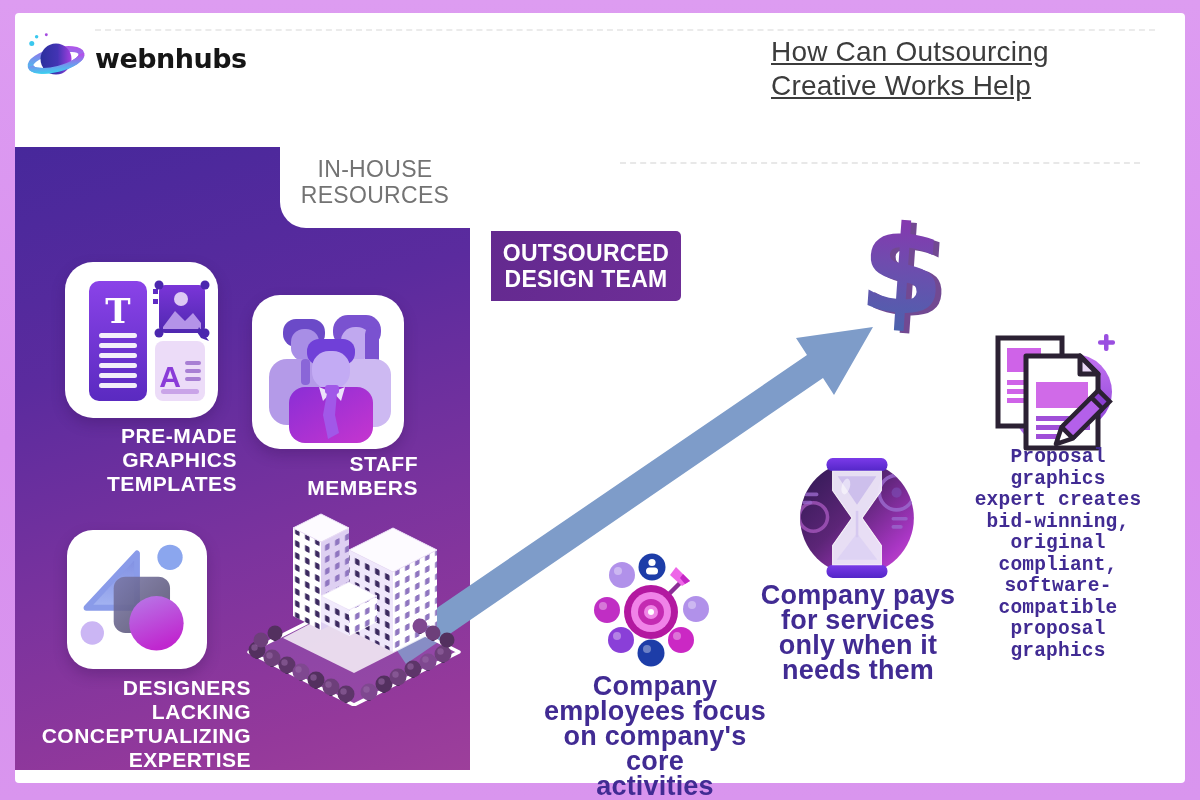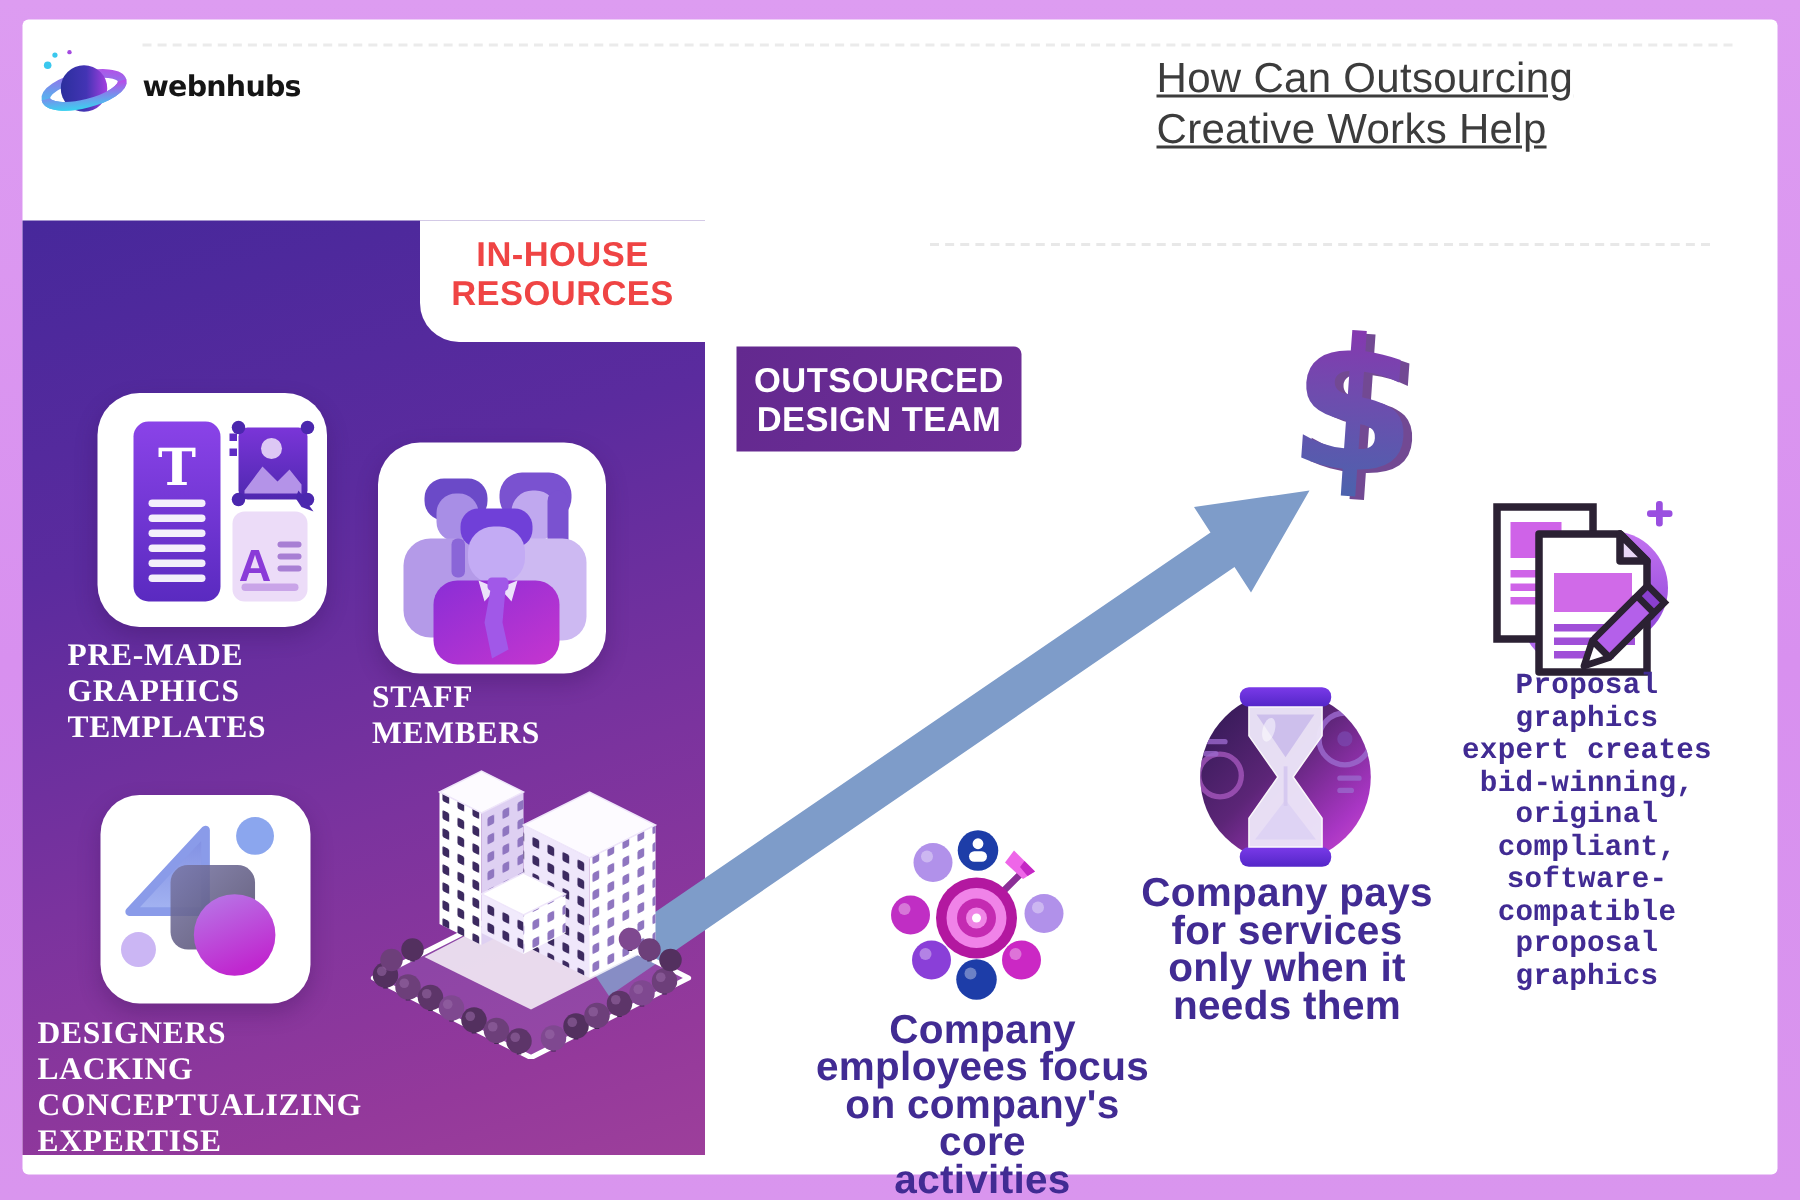--- a/index.html
+++ b/index.html
@@ -1,32 +1,32 @@
 <!DOCTYPE html>
 <html><head>
 <meta charset="utf-8">
 <style>
   html,body{margin:0;padding:0;background:#888;}
   .page{position:relative;width:1200px;height:800px;background:linear-gradient(180deg,#dd9cf1 0%,#d890ef 55%,#d995ee 100%);overflow:hidden;font-family:"Liberation Sans",sans-serif;}
   .abs{position:absolute;}
   .canvas{position:absolute;left:15px;top:13px;width:1170px;height:770px;background:#fff;border-radius:4px;}
   
   .logo{position:absolute;left:25px;top:30px;display:flex;align-items:center;gap:8px;cursor:pointer;}
-  .logo-text{font-family:"DejaVu Sans",sans-serif;font-weight:700;font-size:19px;color:#151515;letter-spacing:-0.5px;}
+  .logo-text{font-family:"DejaVu Sans",sans-serif;font-weight:700;font-size:27px;color:#151515;letter-spacing:-0.5px;}
   .title{position:absolute;left:771px;top:35px;width:330px;font-size:28px;line-height:34px;color:#3c3c3c;font-weight:500;white-space:pre-line;letter-spacing:0.2px;text-decoration:underline;}
   .artifact{position:absolute;border-top:2px dashed #e3e3e3;height:0;}
   
   .panel{position:absolute;left:0px;top:147px;width:455px;height:623px;background:linear-gradient(163deg,#47289b 0%,#5b2b9e 32%,#7b339e 62%,#94399b 88%,#9d3f9b 100%);}
   .notch{position:absolute;left:265px;top:147px;width:190px;height:81px;background:#fff;border-bottom-left-radius:26px;display:flex;flex-direction:column;justify-content:flex-start;align-items:center;padding-top:9px;box-sizing:border-box;}
-  .inhouse{font-size:23px;font-weight:700;color:#ef4444;text-align:center;line-height:26px;white-space:pre-line;letter-spacing:0.3px;}
+  .inhouse{font-size:23px;font-weight:400;color:#737373;text-align:center;line-height:26px;white-space:pre-line;letter-spacing:0.3px;}
   .outsourced-box{position:absolute;left:455px;top:218px;width:205px;height:70px;background:linear-gradient(120deg,#63298f 0%,#6e2e97 100%);border-radius:0 5px 5px 0;display:flex;align-items:center;justify-content:center;}
   .outsourced{font-size:23px;font-weight:800;color:#ffffff;text-align:center;line-height:26px;white-space:pre-line;letter-spacing:0.3px;}
   
   .card{position:absolute;background:#fff;border-radius:28px;box-shadow:0 6px 14px rgba(50,15,80,.28);display:flex;align-items:center;justify-content:center;}
-  .cap-white{position:absolute;color:#fff;font-weight:bold;font-size:21px;line-height:24px;text-align:left;white-space:pre-line;letter-spacing:0.5px;font-family:Liberation Serif, serif;}
+  .cap-white{position:absolute;color:#fff;font-weight:bold;font-size:21px;line-height:24px;text-align:right;white-space:pre-line;letter-spacing:0.5px;}
   .cap-indigo{position:absolute;color:#412b93;font-weight:bold;font-size:27px;line-height:25px;text-align:center;white-space:pre-line;letter-spacing:0.2px;}
   .cap-indigo.small{font-size:19.5px;line-height:21.5px;}
   .noevt{pointer-events:none;}
 </style>
 </head>
 <body>
 
 <div class="page">
   <div class="canvas"></div>
 

